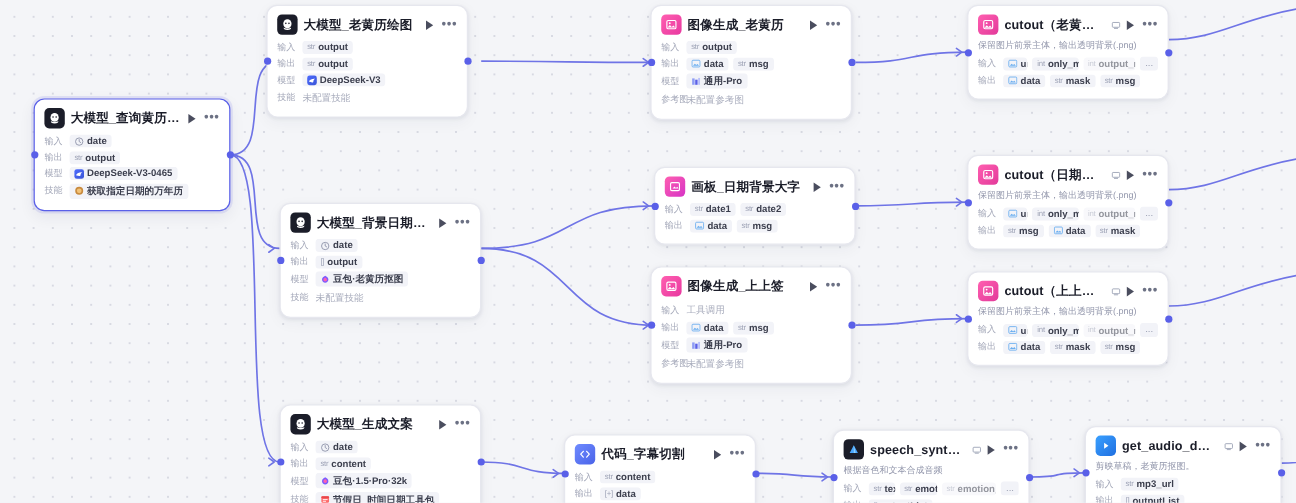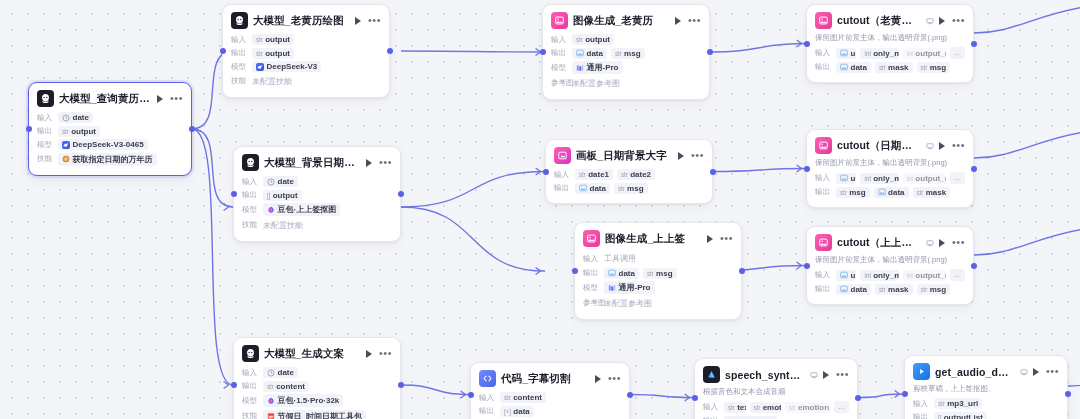--- a/index.html
+++ b/index.html
@@ -310,21 +310,21 @@
         </div>
         <div class="row">
           <span class="row-label">技能</span>
           <span class="chip plain">
             <span>未配置技能</span>
           </span>
         </div>
         <span class="port in"></span>
         <span class="port out"></span>
       </div>
-      <div class="node" style="left: 233px; top: 146px; width: 168px;">
+      <div class="node" style="left: 233px; top: 169px; width: 168px;">
         <div class="node-head">
           <span class="node-icon" style="background: rgb(27, 29, 41);">
             <svg width="11" height="11" viewBox="0 0 16 16">
               <ellipse cx="8" cy="7" rx="5" ry="5.4" fill="#fff"></ellipse>
               <path d="M3.6 11.5c1.4 1.6 7.4 1.6 8.8 0 .6 1.5-1 3-4.4 3s-5-1.5-4.4-3z" fill="#fff"></path>
               <circle cx="6.1" cy="6.5" r="1" fill="#1b1d29"></circle>
               <circle cx="9.9" cy="6.5" r="1" fill="#1b1d29"></circle>
             </svg>
           </span>
           <span class="node-title">大模型_背景日期大字</span>
@@ -350,21 +350,21 @@
             <span>output</span>
           </span>
         </div>
         <div class="row">
           <span class="row-label">模型</span>
           <span class="chip">
             <span class="mini-ico" style="background: transparent;"><svg width="8" height="8" viewBox="0 0 12 12">
                 <path d="M6 1.2c2 1.2 4 2.4 4 4.8 0 2.3-1.8 4-4 4S2 8.3 2 6c0-2.4 2-3.6 4-4.8z" fill="#7b5cff"></path>
                 <path d="M6 3.4c1.1.7 2.2 1.4 2.2 2.7 0 1.2-1 2.1-2.2 2.1S3.8 7.3 3.8 6.1c0-1.3 1.1-2 2.2-2.7z" fill="#ff5fb0"></path>
               </svg></span>
-            <span>豆包·上上签抠图</span>
+            <span>豆包·老黄历抠图</span>
           </span>
         </div>
         <div class="row">
           <span class="row-label">技能</span>
           <span class="chip plain">
             <span>未配置技能</span>
           </span>
         </div>
         <span class="port in"></span>
         <span class="port out"></span>
@@ -518,21 +518,21 @@
             <span>data</span>
           </span>
           <span class="chip">
             <span class="type-tag">str</span>
             <span>msg</span>
           </span>
         </div>
         <span class="port in"></span>
         <span class="port out"></span>
       </div>
-      <div class="node" style="left: 574px; top: 222px; width: 168px;">
+      <div class="node" style="left: 542px; top: 222px; width: 168px;">
         <div class="node-head">
           <span class="node-icon" style="background: linear-gradient(135deg, rgb(255, 95, 176), rgb(232, 56, 160));">
             <svg width="11" height="11" viewBox="0 0 16 16">
               <rect x="2.5" y="3" width="11" height="10" rx="1.6" fill="none" stroke="#fff" stroke-width="1.4"></rect>
               <circle cx="6" cy="6.4" r="1.1" fill="#fff"></circle>
               <path d="M3.2 11.6l3-3 2.2 2.2 2-1.8 2.4 2.6z" fill="#fff"></path>
             </svg>
           </span>
           <span class="node-title">图像生成_上上签</span>
           <span class="head-actions">
@@ -855,21 +855,21 @@
             <svg width="8" height="8" viewBox="0 0 12 12">
               <rect x="1.4" y="2.6" width="9.2" height="6" rx="1" fill="none" stroke="#9aa0b4" stroke-width="1.1"></rect>
               <path d="M4 10h4" stroke="#9aa0b4" stroke-width="1.1" stroke-linecap="round"></path>
             </svg>
           </span>
           <span class="head-actions">
             <span class="play-ico"></span>
             <span class="dots-ico">•••</span>
           </span>
         </div>
-        <div class="node-desc">剪映草稿，上上签抠图。</div>
+        <div class="node-desc">剪映草稿，老黄历抠图。</div>
         <div class="row">
           <span class="row-label">输入</span>
           <span class="chip">
             <span class="type-tag">str</span>
             <span>mp3_url</span>
           </span>
         </div>
         <div class="row">
           <span class="row-label">输出</span>
           <span class="chip">

